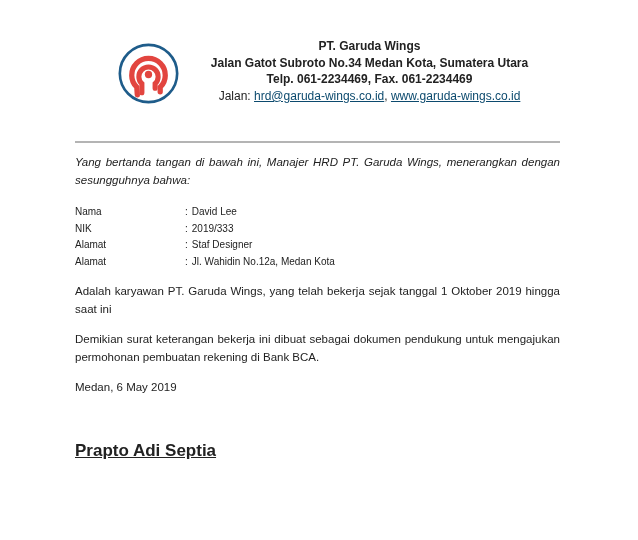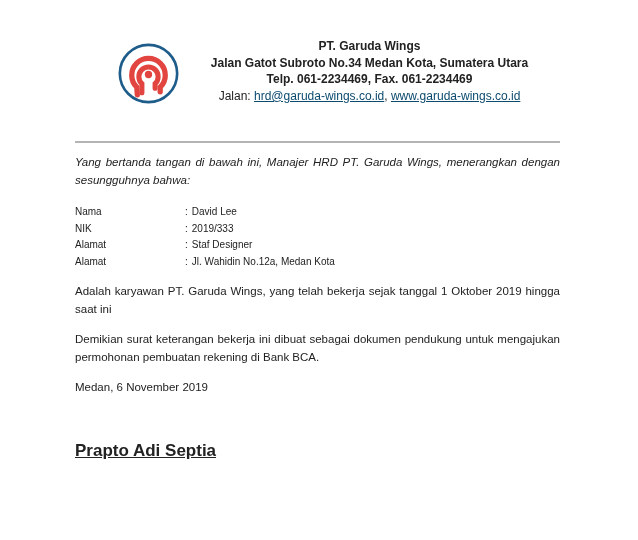--- a/index.html
+++ b/index.html
@@ -151,17 +151,17 @@
     </div>
     <div class="field-row">
       <span class="field-label">Alamat</span><span class="field-colon">:</span><span>Jl. Wahidin No.12a, Medan Kota</span>
     </div>
   </div>
 
   <p class="para employment" style="margin-bottom:12px;">Adalah karyawan PT. Garuda Wings, yang telah bekerja sejak tanggal 1 Oktober 2019 hingga saat ini</p>
 
   <p class="para closing" style="margin-bottom:0;">Demikian surat keterangan bekerja ini dibuat sebagai dokumen pendukung untuk mengajukan permohonan pembuatan rekening di Bank BCA.</p>
 
-  <div class="date-line">Medan, 6 November 2019</div>
+  <div class="date-line">Medan, 6 May 2019</div>
 
   <div class="signatory">Prapto Adi Septia</div>
 
 </div>
 
 </body></html>

